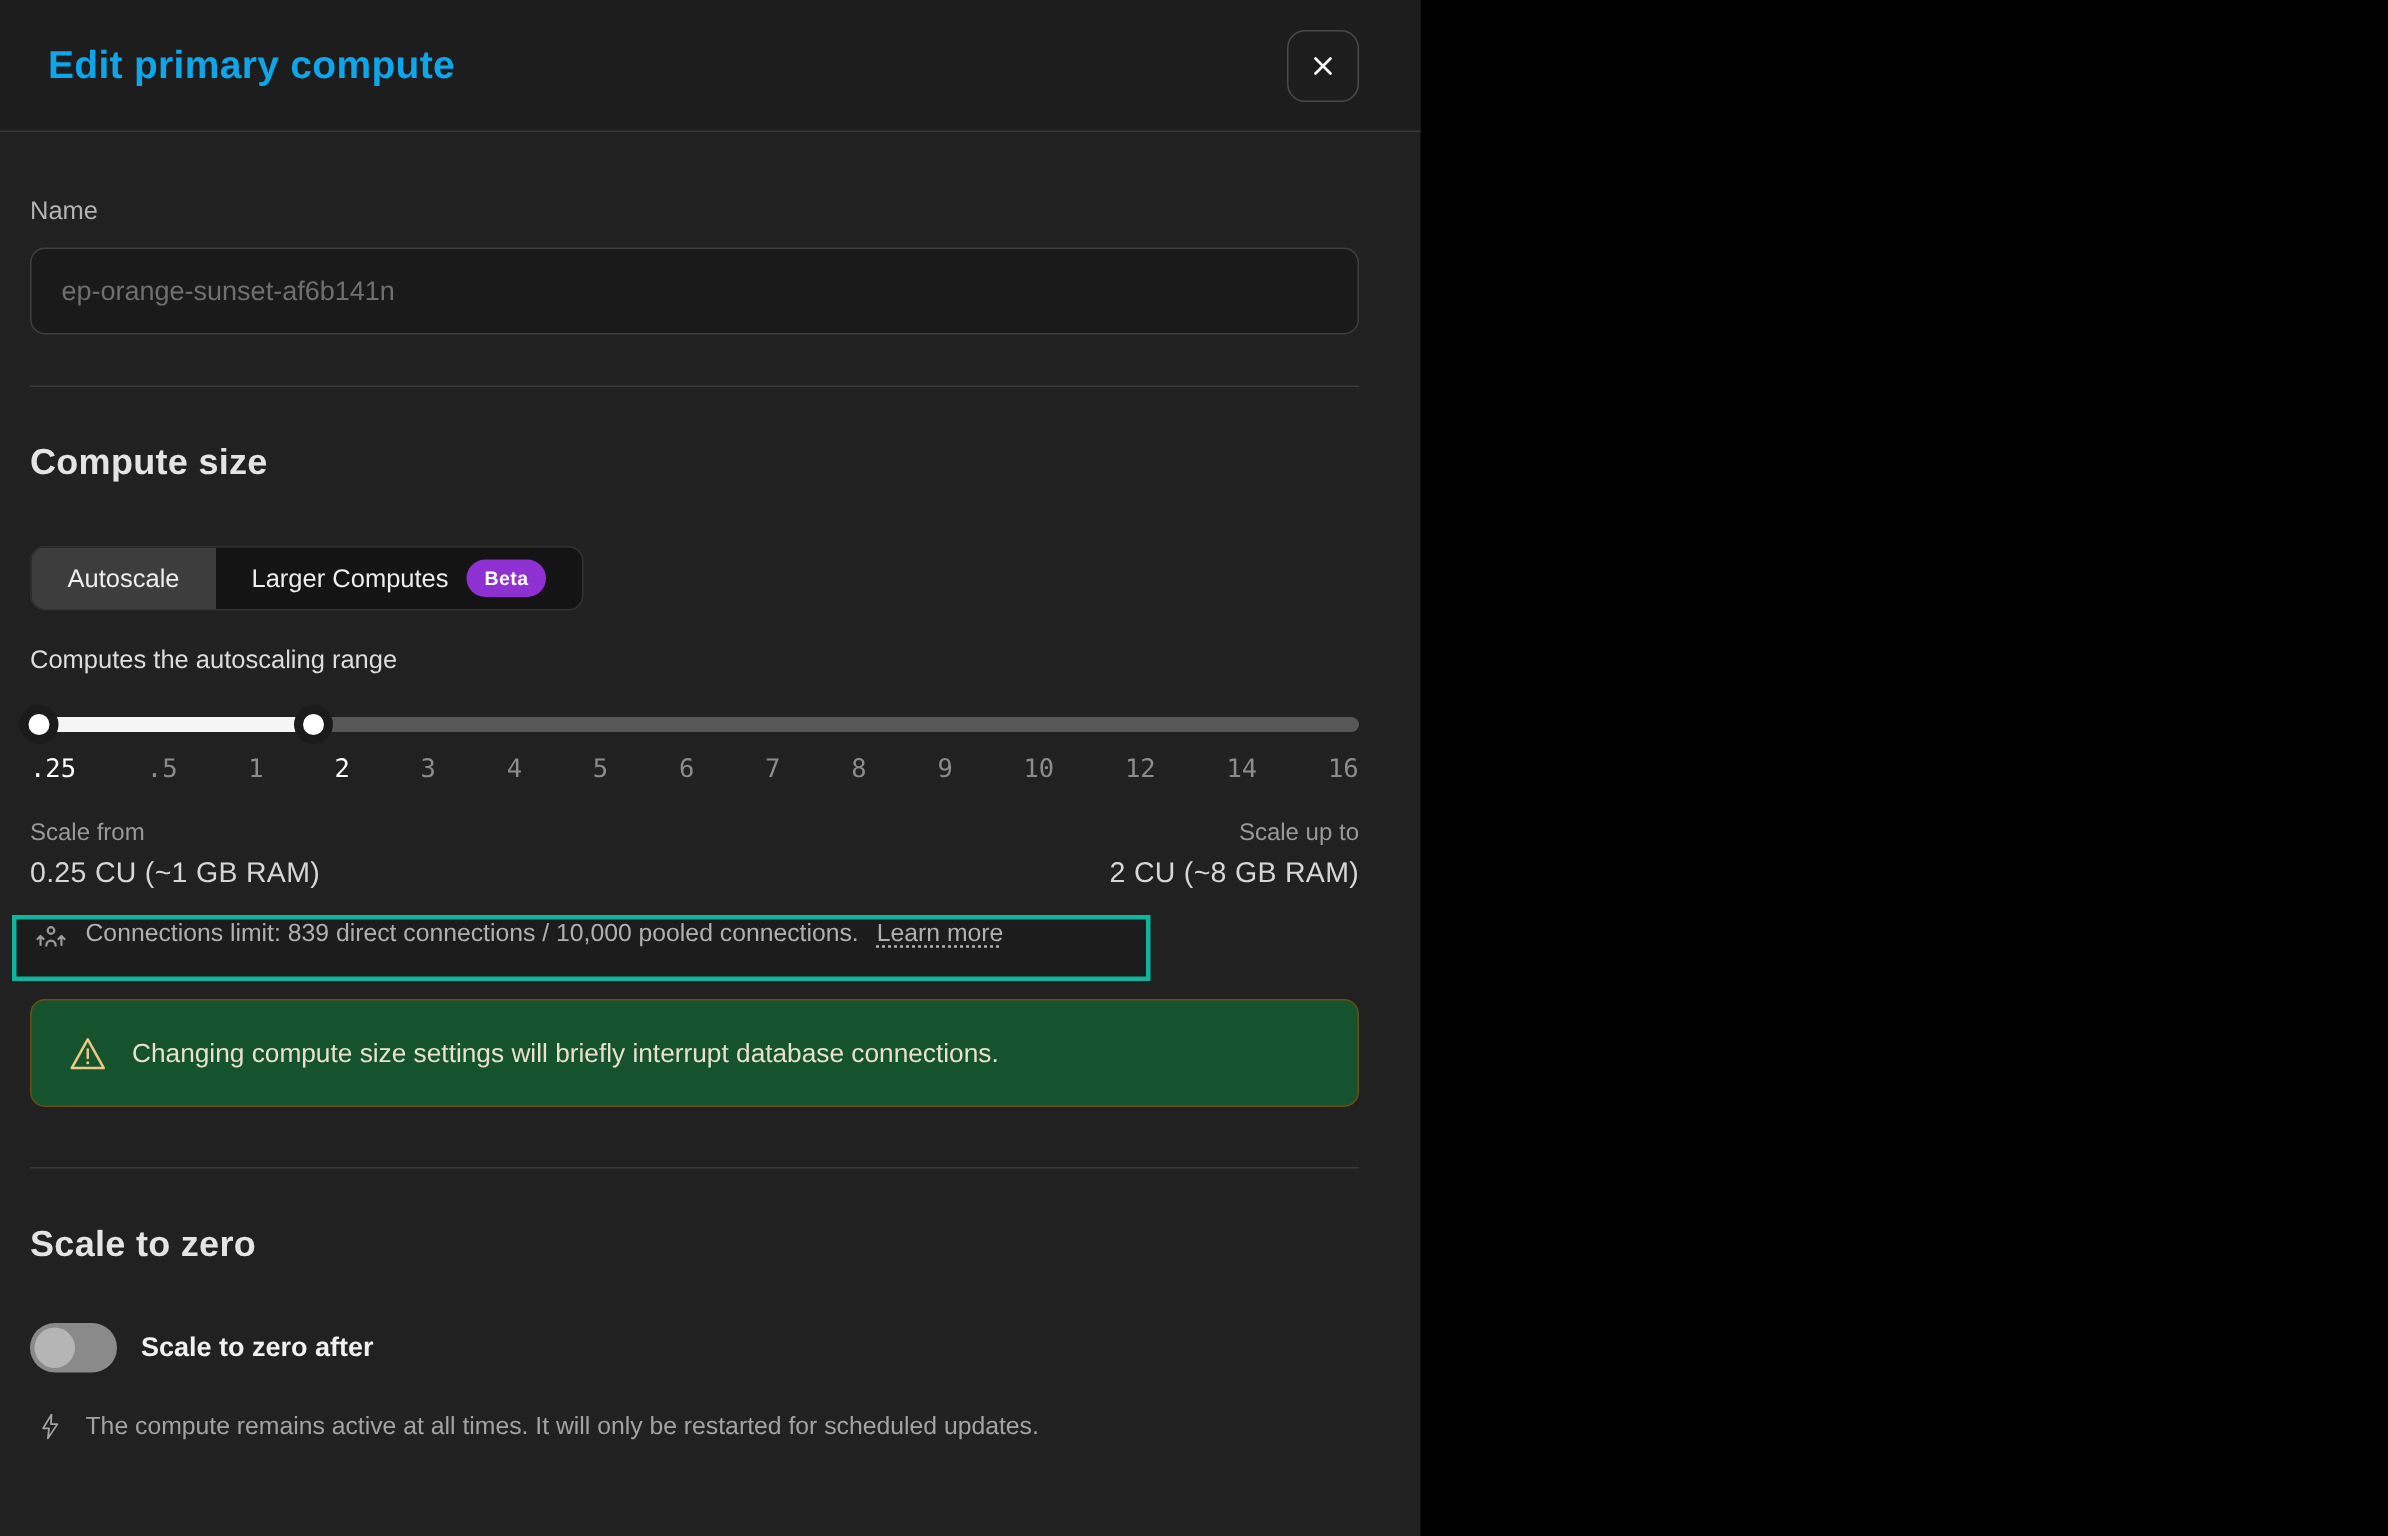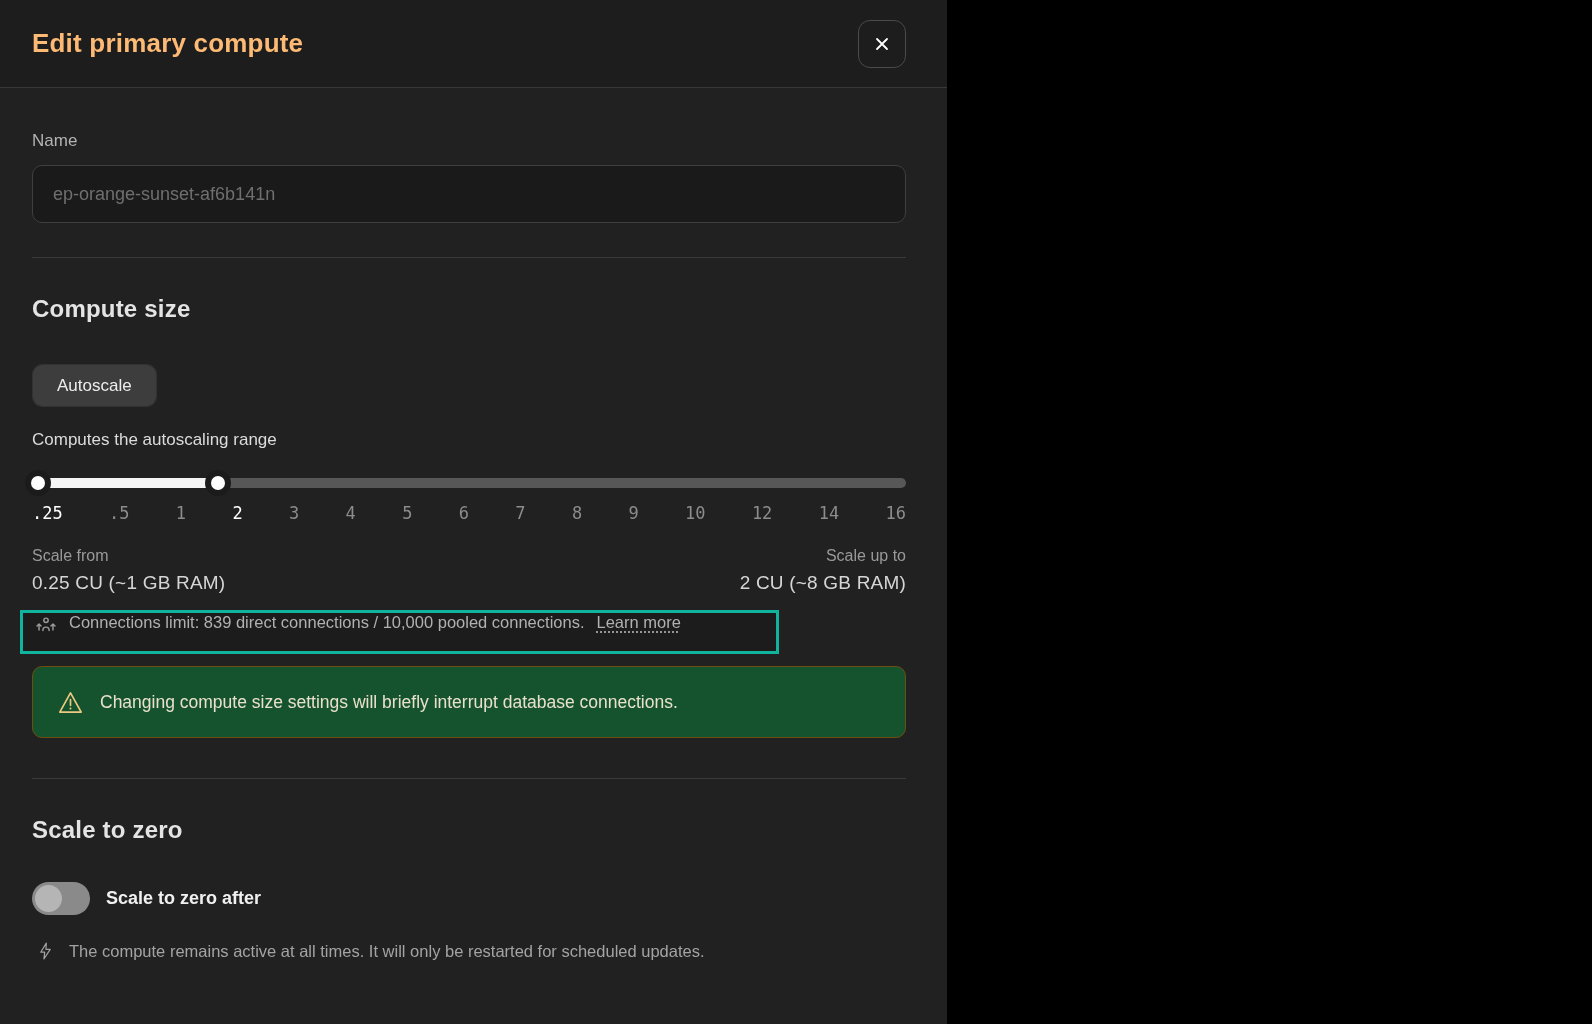--- a/index.html
+++ b/index.html
@@ -14,31 +14,31 @@
   }
 
   
   .panel-header {
     height: 88px;
     display: flex; align-items: center; justify-content: space-between;
     padding: 0 41px 0 32px;
     background: #1d1d1d;
     border-bottom: 1px solid #383838;
   }
-  .panel-title { font-size: 26px; font-weight: 600; color: #fdba74; letter-spacing: .2px; }
+  .panel-title { font-size: 26px; font-weight: 600; color: #0ea5e9; letter-spacing: .2px; }
   .close-btn {
     width: 48px; height: 48px;
     background: transparent;
     border: 1px solid #4a4a4a;
     border-radius: 12px;
     display: flex; align-items: center; justify-content: center;
     cursor: pointer;
   }
 
-  .panel-body { padding: 0 41px 0 32px; }
+  .panel-body { padding: 0 41px 0 20px; }
 
   
   .name-label { display: block; margin-top: 43px; font-size: 17px; color: #b3b3b3; }
   .name-input {
     margin-top: 14px;
     width: 100%; height: 58px;
     background: #1a1a1a;
     border: 1px solid #3f3f3f;
     border-radius: 10px;
     padding: 0 20px;
@@ -187,20 +187,24 @@
     <label class="name-label">Name</label>
     <input class="name-input" type="text" placeholder="ep-orange-sunset-af6b141n" style="">
 
     <hr class="divider">
 
     <h2 class="section-heading">Compute size</h2>
 
     <div class="segmented">
       <button class="segment active">
         <span>Autoscale</span>
+      </button>
+      <button class="segment">
+        <span>Larger Computes</span>
+        <span class="beta-badge">Beta</span>
       </button>
     </div>
 
     <p class="slider-label">Computes the autoscaling range</p>
 
     <div class="slider">
       <div class="track"></div>
       <div class="fill" id="slider-fill" style="left: 0.7%; width: 20.6%;"></div>
       <div class="thumb" id="thumb-min" style="left: 0.7%;"></div>
       <div class="thumb" id="thumb-max" style="left: 21.3%;"></div>

